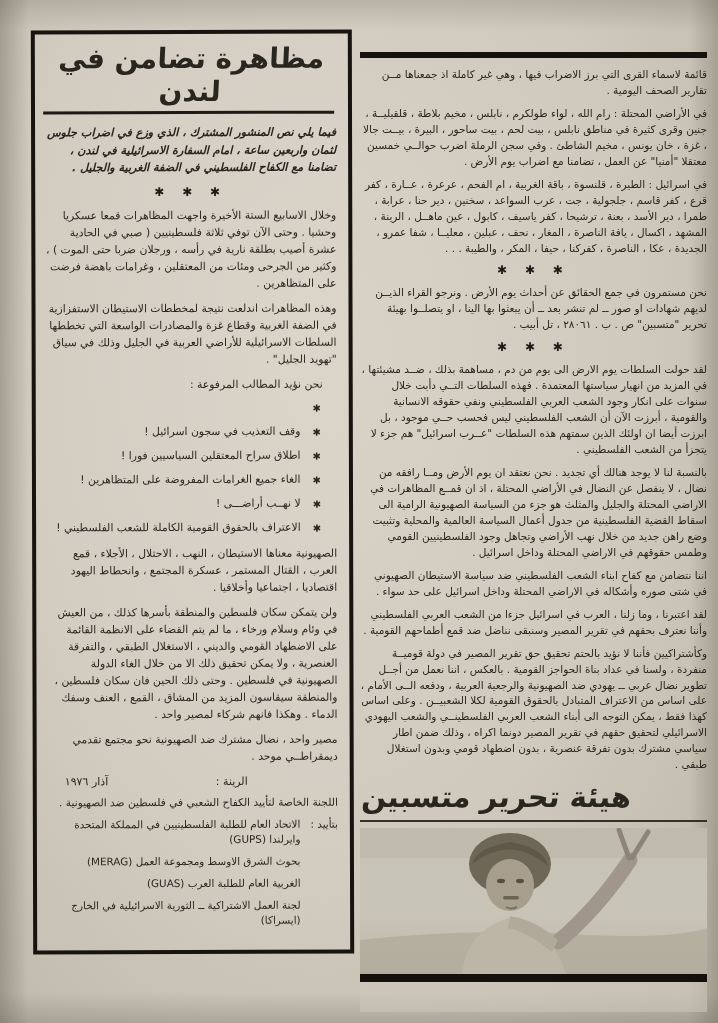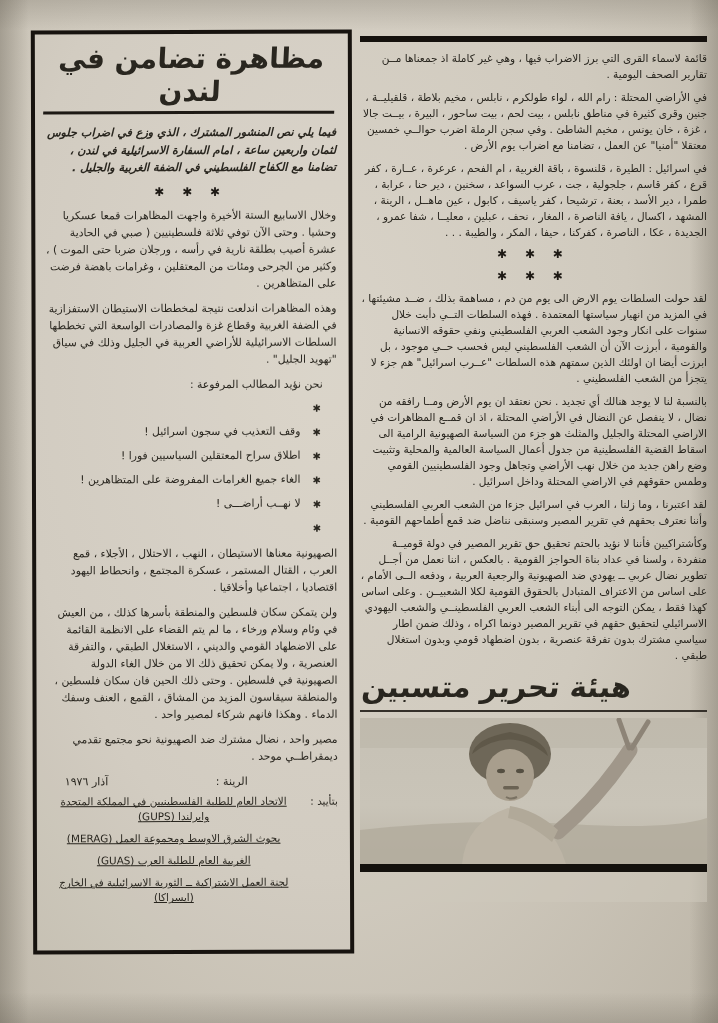--- a/index.html
+++ b/index.html
@@ -41,25 +41,25 @@
   .demands-intro{margin:2px 14px 6px 0 !important;font-weight:500;}
   .demands{margin:0 6px 8px 0;}
   .demand{display:flex;gap:12px;align-items:flex-start;margin:0 10px 7px 0;}
   .demand .bullet{font-size:10px;line-height:1.7;flex:none;}
   .demand .dtext{font-size:10.8px;line-height:1.5;}
   .sig-row{display:flex;justify-content:space-between;padding:2px 90px 2px 18px;font-size:11px;margin-bottom:4px;}
   .committee{margin-bottom:6px !important;font-size:10.6px !important;}
   .support-row{display:flex;gap:10px;align-items:flex-start;font-size:10.4px;}
   .supportlabel{flex:none;white-space:nowrap;padding-top:1px;}
   .supporters{flex:1;}
-  .supporter{text-align:center;margin-bottom:7px;line-height:1.45;text-decoration:underline;}
+  .supporter{margin-bottom:7px;line-height:1.45;}
   .supporter:nth-child(4){margin-bottom:20px;}
   
   .colr{
-    position:absolute;left:360px;top:36px;width:347px;
+    position:absolute;left:360px;top:52px;width:347px;
   }
   .topbar{height:6px;background:#15110d;margin-bottom:9px;}
   .colr p{font-size:10.5px;line-height:1.52;margin-bottom:7px;}
   .signature{
     text-align:left;font-size:29px;font-weight:bold;
     margin:4px 4px 6px 2px;transform:skewX(-6deg);letter-spacing:1px;
     direction:rtl;
   }
   .photo-rule{height:2px;background:#35302a;margin:2px 0 6px;}
   .photo{
@@ -98,52 +98,56 @@
         <div class="demand">
         <span class="bullet">✱</span>
         <span class="dtext">الغاء جميع الغرامات المفروضة على المتظاهرين !</span>
       </div>
         <div class="demand">
         <span class="bullet">✱</span>
         <span class="dtext">لا نهــب أراضـــى !</span>
       </div>
         <div class="demand">
         <span class="bullet">✱</span>
+        <span class="dtext">الاعتراف بالحقوق القومية الكاملة للشعب الفلسطيني !</span>
       </div>
       </div>
 
     <p>الصهيونية معناها الاستيطان ، النهب ، الاحتلال ، الأجلاء ، قمع العرب ، القتال المستمر ، عسكرة المجتمع ، وانحطاط اليهود اقتصاديا ، اجتماعيا وأخلاقيا .</p>
     <p>ولن يتمكن سكان فلسطين والمنطقة بأسرها كذلك ، من العيش في وئام وسلام ورخاء ، ما لم يتم القضاء على الانظمة القائمة على الاضطهاد القومي والديني ، الاستغلال الطبقي ، والتفرقة العنصرية ، ولا يمكن تحقيق ذلك الا من خلال الغاء الدولة الصهيونية في فلسطين . وحتى ذلك الحين فان سكان فلسطين ، والمنطقة سيقاسون المزيد من المشاق ، القمع ، العنف وسفك الدماء . وهكذا فانهم شركاء لمصير واحد .</p>
     <p>مصير واحد ، نضال مشترك ضد الصهيونية نحو مجتمع تقدمي ديمقراطــي موحد .</p>
 
     <div class="sig-row">
       <span>الرينة :</span>
       <span>آذار ١٩٧٦</span>
     </div>
+    <p class="committee">اللجنة الخاصة لتأييد الكفاح الشعبي في فلسطين ضد الصهيونية .</p>
 
     <div class="support-row">
       <span class="supportlabel">بتأييد :</span>
       <div class="supporters">
           <div class="supporter">الاتحاد العام للطلبة الفلسطينيين في المملكة المتحدة وايرلندا (GUPS)</div>
           <div class="supporter">بحوث الشرق الاوسط ومجموعة العمل (MERAG)</div>
           <div class="supporter">الغربية العام للطلبة العرب (GUAS)</div>
           <div class="supporter">لجنة العمل الاشتراكية ــ الثورية الاسرائيلية في الخارج (ايسراكا)</div>
         </div>
     </div>
   </div>
 
   <div class="colr">
     <div class="topbar"></div>
     <p>قائمة لاسماء القرى التي برز الاضراب فيها ، وهي غير كاملة اذ جمعناها مــن تقارير الصحف اليومية .</p>
     <p>في الأراضي المحتلة : رام الله ، لواء طولكرم ، نابلس ، مخيم بلاطة ، قلقيليــة ، جنين وقرى كثيرة في مناطق نابلس ، بيت لحم ، بيت ساحور ، البيرة ، بيــت جالا ، غزة ، خان يونس ، مخيم الشاطئ . وفي سجن الرملة اضرب حوالــي خمسين معتقلا "أمنيا" عن العمل ، تضامنا مع اضراب يوم الأرض .</p>
     <p>في اسرائيل : الطيرة ، قلنسوة ، باقة الغربية ، ام الفحم ، عرعرة ، عــارة ، كفر قرع ، كفر قاسم ، جلجولية ، جت ، عرب السواعد ، سخنين ، دير حنا ، عرابة ، طمرا ، دير الأسد ، بعنة ، ترشيحا ، كفر ياسيف ، كابول ، عين ماهــل ، الرينة ، المشهد ، اكسال ، يافة الناصرة ، المغار ، نحف ، عبلين ، معليــا ، شفا عمرو ، الجديدة ، عكا ، الناصرة ، كفركنا ، حيفا ، المكر ، والطيبة . . .</p>
     <div class="sep">✱ ✱ ✱</div>
+    <p>نحن مستمرون في جمع الحقائق عن أحداث يوم الأرض . ونرجو القراء الذيــن لديهم شهادات او صور ــ لم تنشر بعد ــ أن يبعثوا بها الينا ، او يتصلــوا بهيئة تحرير "متسبين" ص . ب . ٢٨٠٦١ ، تل أبيب .</p>
     <div class="sep">✱ ✱ ✱</div>
     <p>لقد حولت السلطات يوم الارض الى يوم من دم ، مساهمة بذلك ، ضــد مشيئتها ، في المزيد من انهيار سياستها المعتمدة . فهذه السلطات التــي دأبت خلال سنوات على انكار وجود الشعب العربي الفلسطيني ونفي حقوقه الانسانية والقومية ، أبرزت الآن أن الشعب الفلسطيني ليس فحسب حــي موجود ، بل ابرزت أيضا ان اولئك الذين سمتهم هذه السلطات "عــرب اسرائيل" هم جزء لا يتجزأ من الشعب الفلسطيني .</p>
     <p>بالنسبة لنا لا يوجد هنالك أي تجديد . نحن نعتقد ان يوم الأرض ومــا رافقه من نضال ، لا ينفصل عن النضال في الأراضي المحتلة ، اذ ان قمــع المظاهرات في الاراضي المحتلة والجليل والمثلث هو جزء من السياسة الصهيونية الرامية الى اسقاط القضية الفلسطينية من جدول أعمال السياسة العالمية والمحلية وتثبيت وضع راهن جديد من خلال نهب الأراضي وتجاهل وجود الفلسطينيين القومي وطمس حقوقهم في الاراضي المحتلة وداخل اسرائيل .</p>
+    <p>اننا نتضامن مع كفاح ابناء الشعب الفلسطيني ضد سياسة الاستيطان الصهيوني في شتى صوره وأشكاله في الاراضي المحتلة وداخل اسرائيل على حد سواء .</p>
     <p>لقد اعتبرنا ، وما زلنا ، العرب في اسرائيل جزءا من الشعب العربي الفلسطيني وأننا نعترف بحقهم في تقرير المصير وسنبقى نناضل ضد قمع أطماحهم القومية .</p>
     <p>وكأشتراكيين فأننا لا نؤيد بالحتم تحقيق حق تقرير المصير في دولة قوميــة منفردة ، ولسنا في عداد بناة الحواجز القومية . بالعكس ، اننا نعمل من أجــل تطوير نضال عربي ــ يهودي ضد الصهيونية والرجعية العربية ، ودفعه الــى الأمام ، على اساس من الاعتراف المتبادل بالحقوق القومية لكلا الشعبيــن . وعلى اساس كهذا فقط ، يمكن التوجه الى أبناء الشعب العربي الفلسطينــي والشعب اليهودي الاسرائيلي لتحقيق حقهم في تقرير المصير دونما اكراه ، وذلك ضمن اطار سياسي مشترك بدون تفرقة عنصرية ، بدون اضطهاد قومي وبدون استغلال طبقي .</p>
 
     <div class="signature">هيئة تحرير متسبين</div>
     <div class="photo-rule"></div>
 
     <div class="photo" role="img" aria-label="شاب يرفع يده بشارة النصر">
       <svg width="347" height="146" viewBox="0 0 347 146" xmlns="http://www.w3.org/2000/svg">
         <defs>
           <linearGradient id="bg" x1="0" y1="0" x2="0" y2="1">

